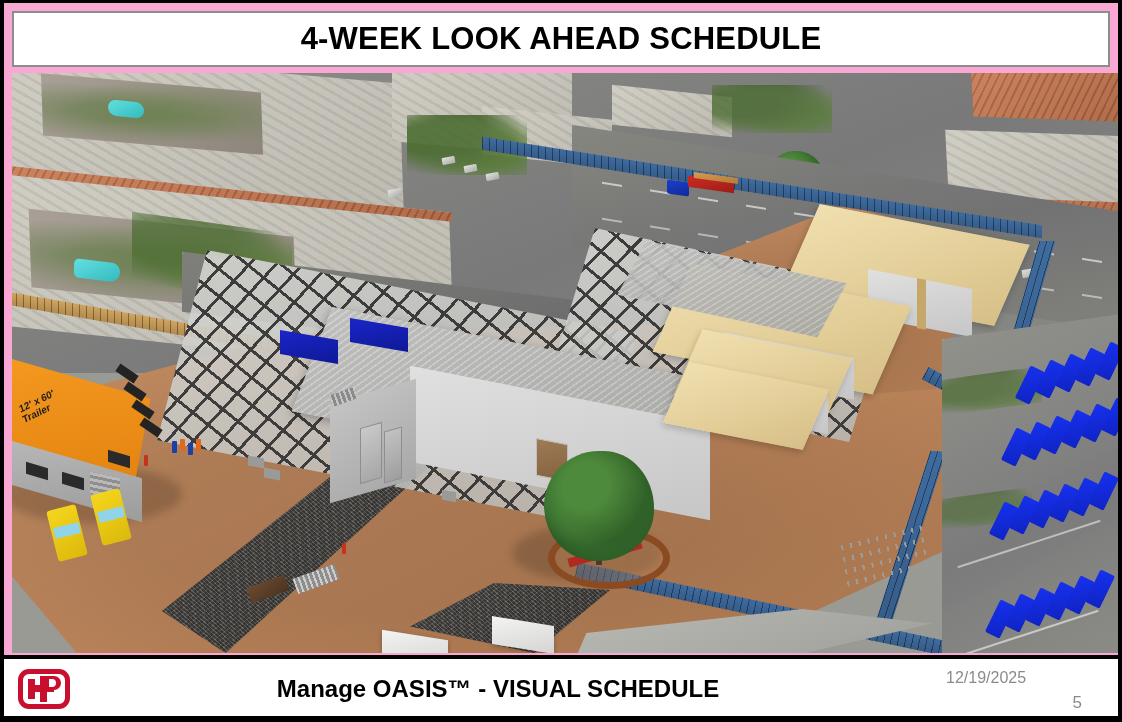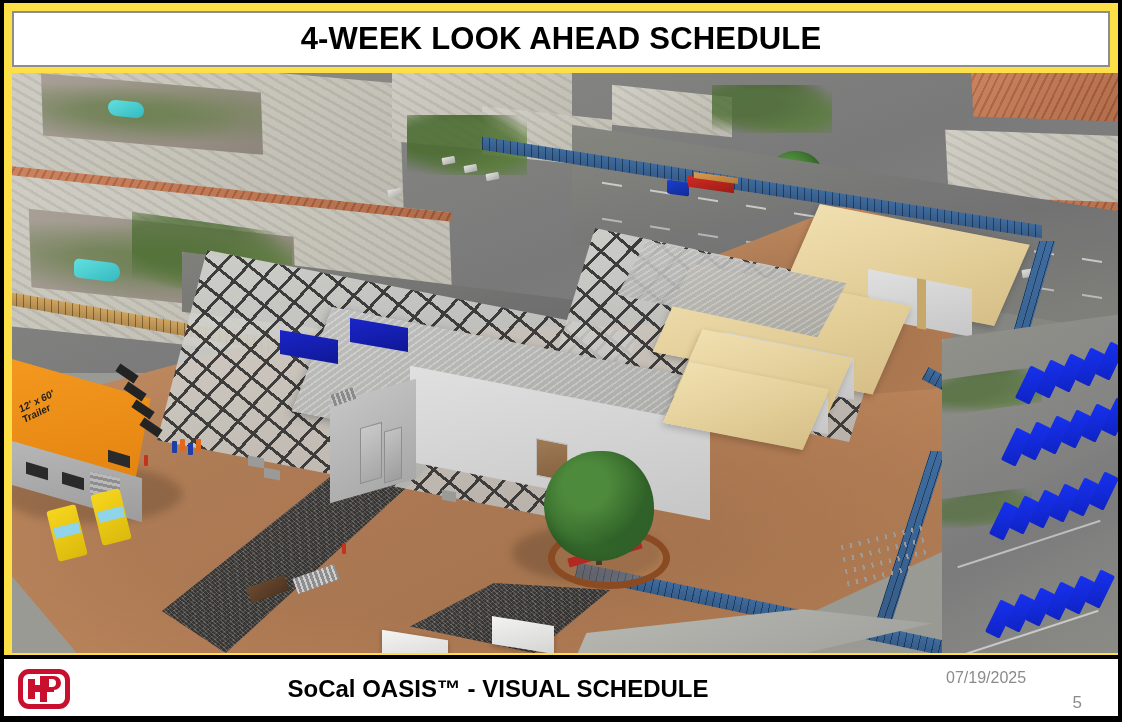--- a/index.html
+++ b/index.html
@@ -9,21 +9,21 @@
     width: 1122px; height: 722px;
     background: #ffffff;
     font-family: "Liberation Sans", sans-serif;
     overflow: hidden;
   }
 
   
   #slide {
     position: relative;
     width: 1122px; height: 722px;
-    background: #fde047;
+    background: #f9a8d4;
     border-left: 4px solid #000000;
     border-right: 4px solid #000000;
     border-top: 3px solid #000000;
     border-bottom: 3px solid #000000;
   }
 
   
   #title-box {
     position: absolute;
     left: 8px; top: 8px;
@@ -481,22 +481,22 @@
     <div id="brand">
       <div id="hp-mark">
         <span class="bar-left"></span>
         <span class="bar-cross"></span>
         <span class="bar-stem"></span>
         <span class="p-bowl"></span>
         <span class="p-hole"></span>
       </div>
     </div>
 
-    <div id="footer-title">SoCal OASIS™ - VISUAL SCHEDULE</div>
+    <div id="footer-title">Manage OASIS™ - VISUAL SCHEDULE</div>
 
     <div id="footer-meta">
-      <div id="footer-date">07/19/2025</div>
+      <div id="footer-date">12/19/2025</div>
       <div id="footer-page">5</div>
     </div>
   </div>
 
   <div id="footer-rule-bottom"></div>
 </div>
 
 </body></html>

